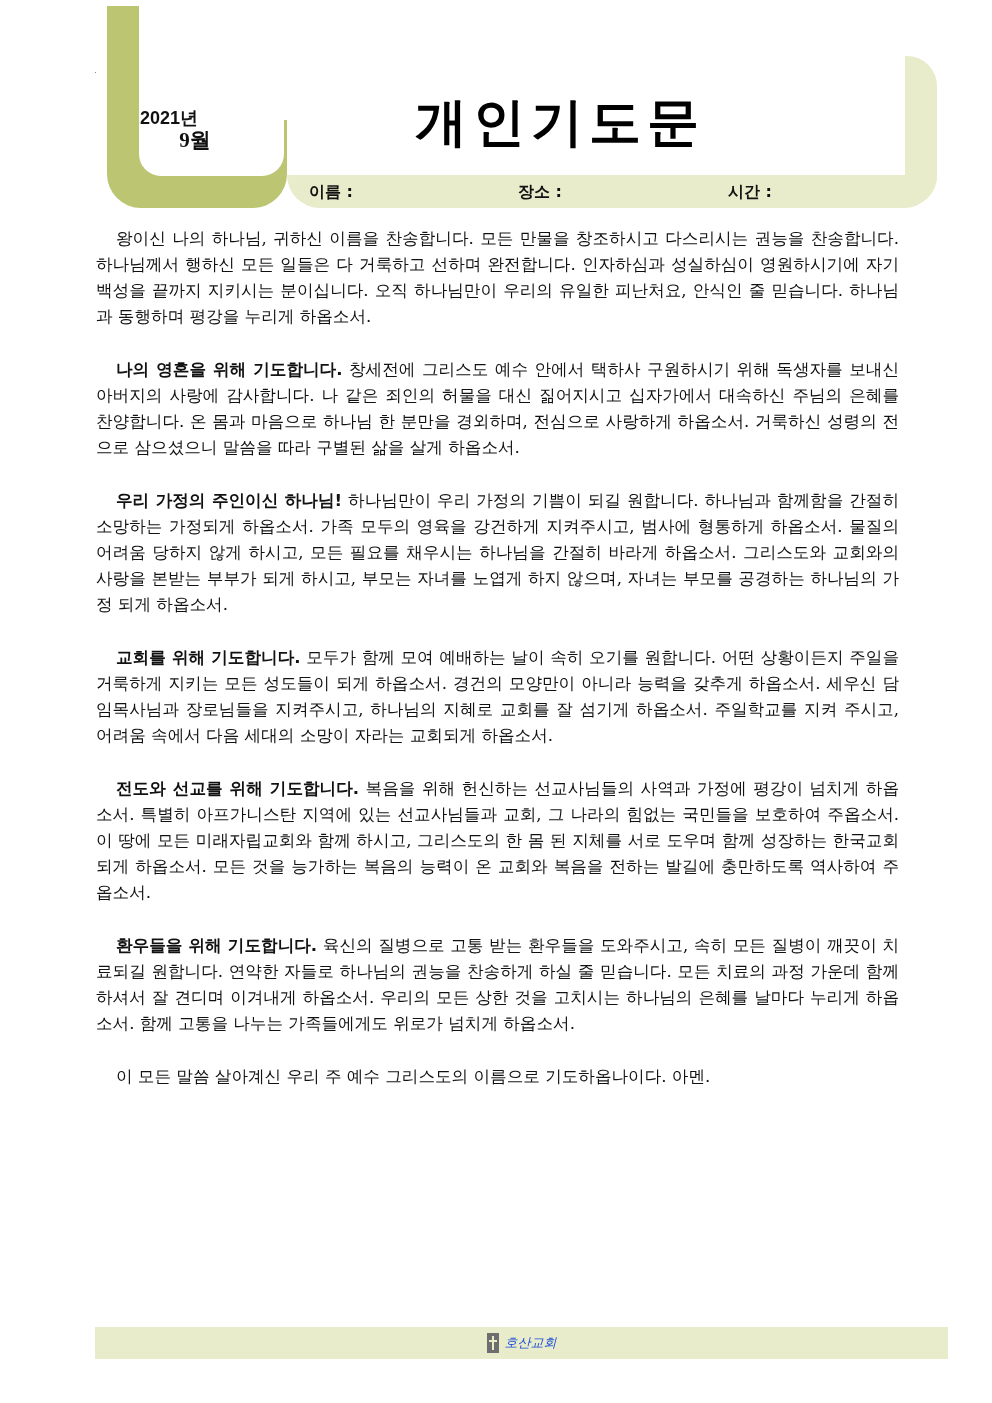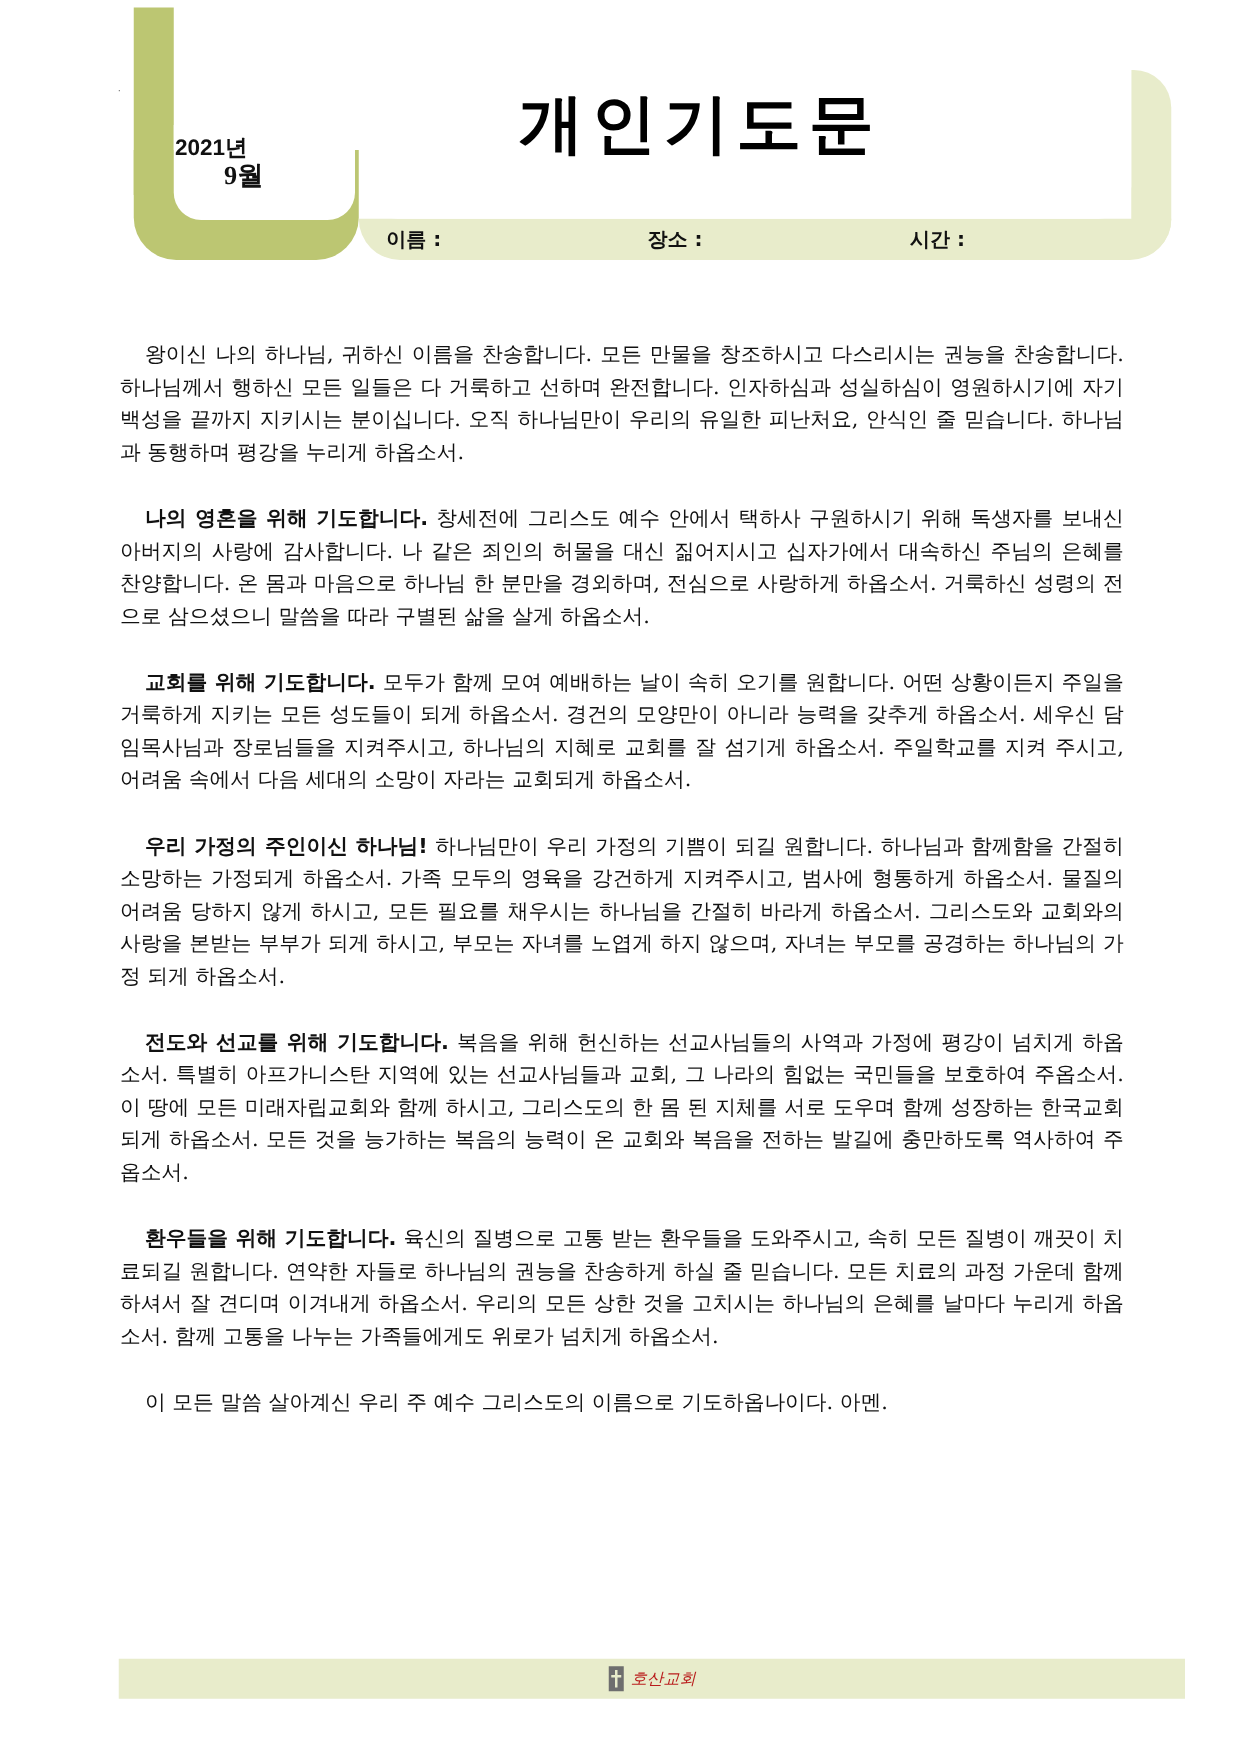--- a/index.html
+++ b/index.html
@@ -18,42 +18,42 @@
   .shape-light-vert { position: absolute; left: 905px; top: 56px; width: 32px; height: 150px; background: #e8eccb;
          border-top-right-radius: 30px; border-bottom-right-radius: 30px; }
   .shape-light-inner { position: absolute; left: 290px; top: 40px; width: 615px; height: 135px; background: #ffffff;
          border-bottom-left-radius: 28px; border-bottom-right-radius: 26px; }
 
   .date-year { position: absolute; left: 140px; top: 106px; width: 80px; 
          font-family: "Liberation Sans", sans-serif; font-weight: bold; font-size: 18px; }
   .date-month { position: absolute; left: 155px; top: 126px; width: 80px; text-align: center;
          font-family: Liberation Serif, serif; font-weight: bold; font-size: 21px; }
 
-  .title { position: absolute; left: 380px; top: 65px; width: 360px; text-align: center;
+  .title { position: absolute; left: 380px; top: 88px; width: 360px; text-align: center;
          font-family: "DejaVu Sans", sans-serif; font-weight: bold; font-size: 52px; letter-spacing: 6px; color: #000; }
 
   .field-label { position: absolute; top: 182px; font-family: "DejaVu Sans", sans-serif; font-weight: bold; font-size: 16px; }
   .field-name { left: 309px; }
   .field-place { left: 518px; }
   .field-time { left: 728px; }
 
   
   .body-text { position: absolute; left: 96px; top: 226px; width: 803px;
          font-family: "DejaVu Serif", "Liberation Serif", serif; font-size: 16.6px; line-height: 26px;
-         text-align: justify; color: #111; margin-top: 45px; }
+         text-align: justify; color: #111; }
   .para { margin: 0 0 27px 0; text-indent: 20px; }
   .para b { font-family: "DejaVu Sans", sans-serif; font-weight: bold; }
   .closing { margin: 0; text-indent: 20px; }
 
   .footer-bar { position: absolute; left: 95px; top: 1327px; width: 853px; height: 32px; background: #e8eccb;
          display: flex; align-items: center; justify-content: center; gap: 6px; }
   .logo-box { width: 12px; height: 20px; background: #6e6e6e; position: relative; }
   .logo-box::before { content: ""; position: absolute; left: 5px; top: 3px; width: 2px; height: 14px; background: #e8eccb; }
   .logo-box::after { content: ""; position: absolute; left: 2px; top: 7px; width: 8px; height: 2px; background: #e8eccb; }
-  .logo-text { font-family: "DejaVu Sans", sans-serif; font-size: 13px; color: #b91c1c; font-style: italic; }
+  .logo-text { font-family: "DejaVu Sans", sans-serif; font-size: 13px; color: #1d4ed8; font-style: italic; }
 
   .dot { position: absolute; left: 95px; top: 72px; width: 1px; height: 1px; background: #888; }
 </style>
 </head>
 <body>
 
 <div class="dot"></div>
 
 <div>
   <div class="shape-light-band"></div>
@@ -74,24 +74,24 @@
 <div class="field-label field-time">시간 :</div>
 
 <div class="body-text">
   <p class="para">
     <b></b><span>왕이신 나의 하나님, 귀하신 이름을 찬송합니다. 모든 만물을 창조하시고 다스리시는 권능을 찬송합니다. 하나님께서 행하신 모든 일들은 다 거룩하고 선하며 완전합니다. 인자하심과 성실하심이 영원하시기에 자기 백성을 끝까지 지키시는 분이십니다. 오직 하나님만이 우리의 유일한 피난처요, 안식인 줄 믿습니다. 하나님과 동행하며 평강을 누리게 하옵소서.</span>
   </p>
   <p class="para">
     <b>나의 영혼을 위해 기도합니다.</b><span> 창세전에 그리스도 예수 안에서 택하사 구원하시기 위해 독생자를 보내신 아버지의 사랑에 감사합니다. 나 같은 죄인의 허물을 대신 짊어지시고 십자가에서 대속하신 주님의 은혜를 찬양합니다. 온 몸과 마음으로 하나님 한 분만을 경외하며, 전심으로 사랑하게 하옵소서. 거룩하신 성령의 전으로 삼으셨으니 말씀을 따라 구별된 삶을 살게 하옵소서.</span>
   </p>
   <p class="para">
-    <b>교회를 위해 기도합니다.</b><span> 모두가 함께 모여 예배하는 날이 속히 오기를 원합니다. 어떤 상황이든지 주일을 거룩하게 지키는 모든 성도들이 되게 하옵소서. 경건의 모양만이 아니라 능력을 갖추게 하옵소서. 세우신 담임목사님과 장로님들을 지켜주시고, 하나님의 지혜로 교회를 잘 섬기게 하옵소서. 주일학교를 지켜 주시고, 어려움 속에서 다음 세대의 소망이 자라는 교회되게 하옵소서.</span>
+    <b>우리 가정의 주인이신 하나님!</b><span> 하나님만이 우리 가정의 기쁨이 되길 원합니다. 하나님과 함께함을 간절히 소망하는 가정되게 하옵소서. 가족 모두의 영육을 강건하게 지켜주시고, 범사에 형통하게 하옵소서. 물질의 어려움 당하지 않게 하시고, 모든 필요를 채우시는 하나님을 간절히 바라게 하옵소서. 그리스도와 교회와의 사랑을 본받는 부부가 되게 하시고, 부모는 자녀를 노엽게 하지 않으며, 자녀는 부모를 공경하는 하나님의 가정 되게 하옵소서.</span>
   </p>
   <p class="para">
-    <b>우리 가정의 주인이신 하나님!</b><span> 하나님만이 우리 가정의 기쁨이 되길 원합니다. 하나님과 함께함을 간절히 소망하는 가정되게 하옵소서. 가족 모두의 영육을 강건하게 지켜주시고, 범사에 형통하게 하옵소서. 물질의 어려움 당하지 않게 하시고, 모든 필요를 채우시는 하나님을 간절히 바라게 하옵소서. 그리스도와 교회와의 사랑을 본받는 부부가 되게 하시고, 부모는 자녀를 노엽게 하지 않으며, 자녀는 부모를 공경하는 하나님의 가정 되게 하옵소서.</span>
+    <b>교회를 위해 기도합니다.</b><span> 모두가 함께 모여 예배하는 날이 속히 오기를 원합니다. 어떤 상황이든지 주일을 거룩하게 지키는 모든 성도들이 되게 하옵소서. 경건의 모양만이 아니라 능력을 갖추게 하옵소서. 세우신 담임목사님과 장로님들을 지켜주시고, 하나님의 지혜로 교회를 잘 섬기게 하옵소서. 주일학교를 지켜 주시고, 어려움 속에서 다음 세대의 소망이 자라는 교회되게 하옵소서.</span>
   </p>
   <p class="para">
     <b>전도와 선교를 위해 기도합니다.</b><span> 복음을 위해 헌신하는 선교사님들의 사역과 가정에 평강이 넘치게 하옵소서. 특별히 아프가니스탄 지역에 있는 선교사님들과 교회, 그 나라의 힘없는 국민들을 보호하여 주옵소서. 이 땅에 모든 미래자립교회와 함께 하시고, 그리스도의 한 몸 된 지체를 서로 도우며 함께 성장하는 한국교회 되게 하옵소서. 모든 것을 능가하는 복음의 능력이 온 교회와 복음을 전하는 발길에 충만하도록 역사하여 주옵소서.</span>
   </p>
   <p class="para">
     <b>환우들을 위해 기도합니다.</b><span> 육신의 질병으로 고통 받는 환우들을 도와주시고, 속히 모든 질병이 깨끗이 치료되길 원합니다. 연약한 자들로 하나님의 권능을 찬송하게 하실 줄 믿습니다. 모든 치료의 과정 가운데 함께 하셔서 잘 견디며 이겨내게 하옵소서. 우리의 모든 상한 것을 고치시는 하나님의 은혜를 날마다 누리게 하옵소서. 함께 고통을 나누는 가족들에게도 위로가 넘치게 하옵소서.</span>
   </p>
   <p class="closing">이 모든 말씀 살아계신 우리 주 예수 그리스도의 이름으로 기도하옵나이다. 아멘.</p>
 </div>
 

